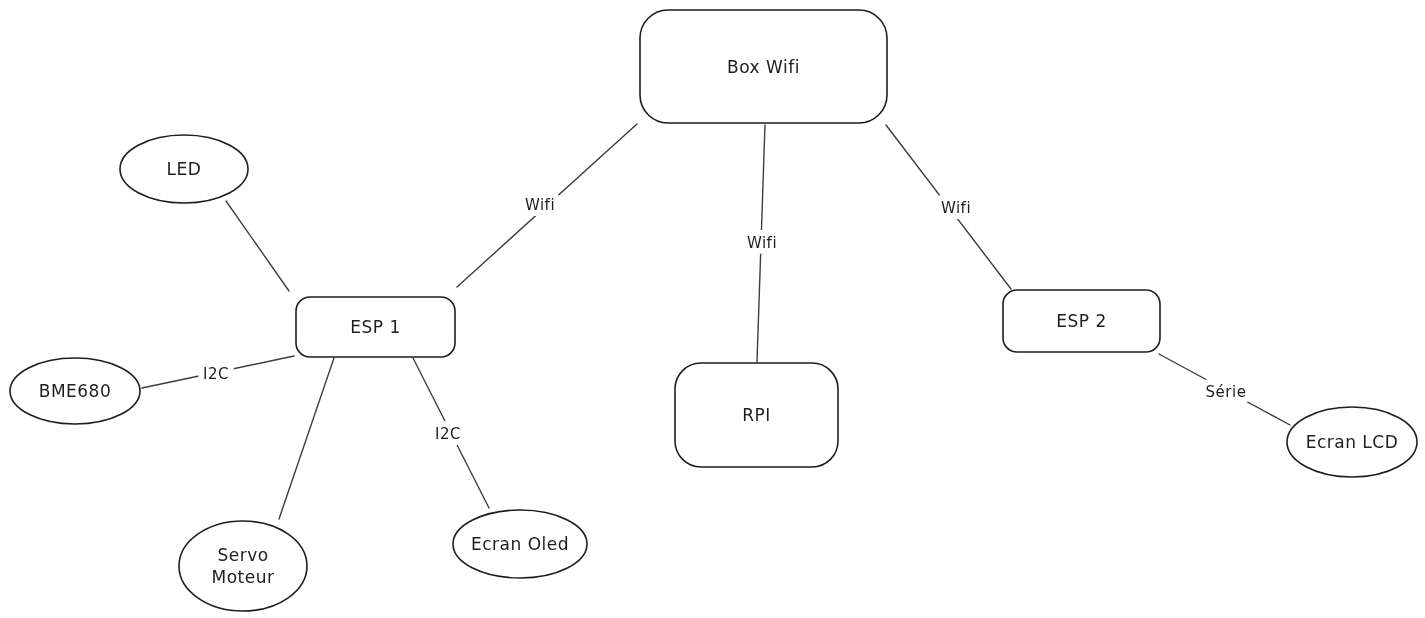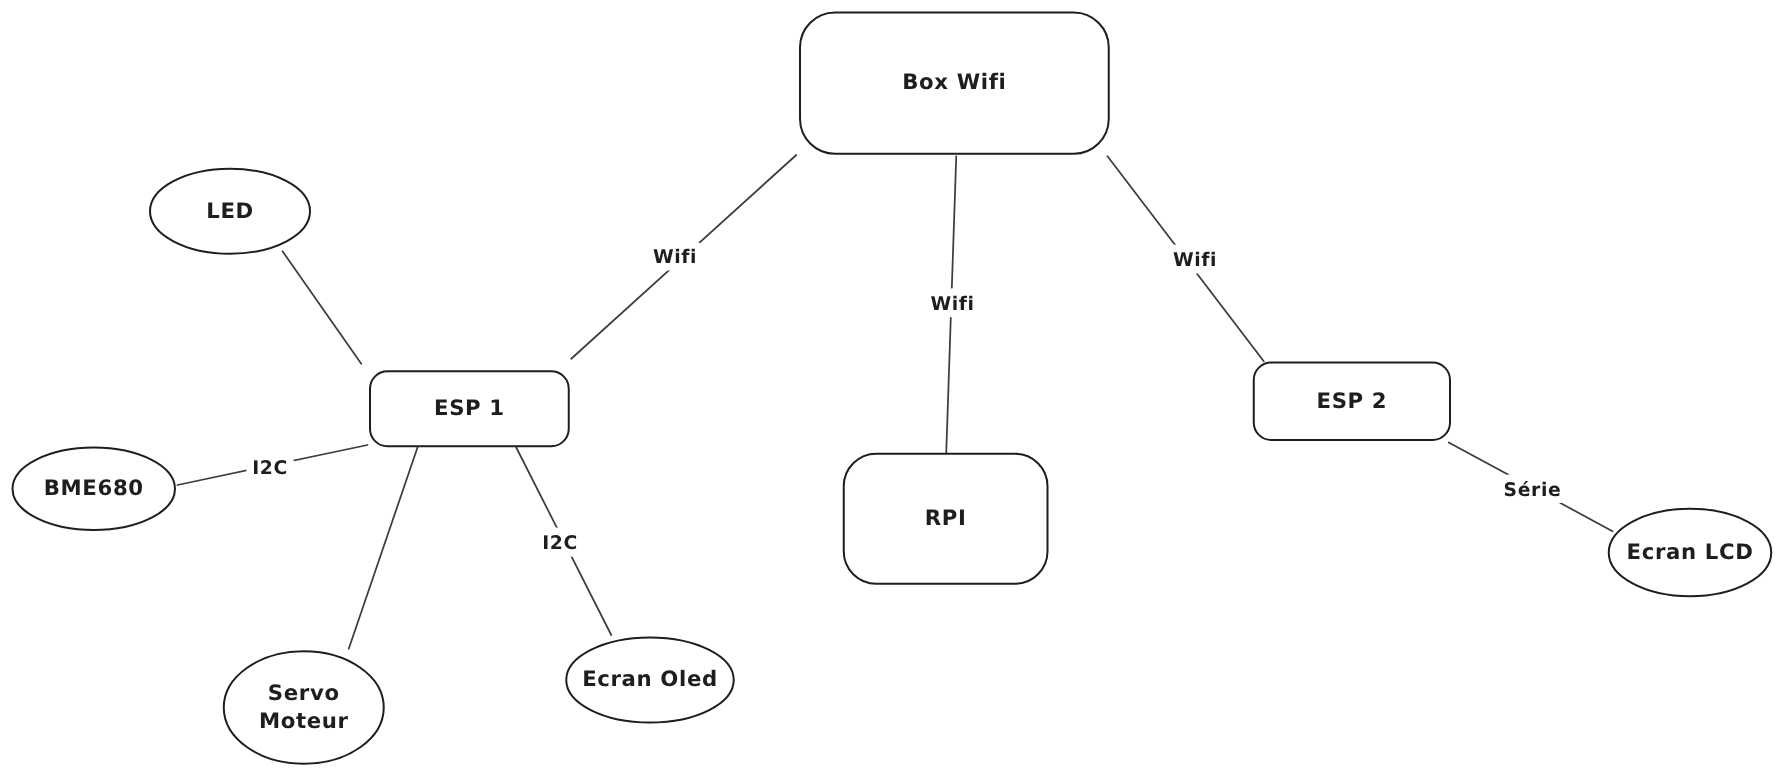--- a/index.html
+++ b/index.html
@@ -7,21 +7,20 @@
     padding: 0;
     background: var(--bg, #ffffff);
     font-family: "DejaVu Sans", "Liberation Sans", sans-serif;
   }
   .canvas-wrap {
     position: relative;
     width: 1425px;
     height: 618px;
     background: var(--bg, #ffffff);
     overflow: hidden;
-    font-weight: bold;
   }
   svg { display: block; }
   .node-shape {
     fill: #ffffff;
     stroke: var(--shape-stroke, #1e1e1e);
     stroke-width: 1.6;
   }
   .edge {
     stroke: var(--edge-stroke, #3d3d3d);
     stroke-width: 1.4;

